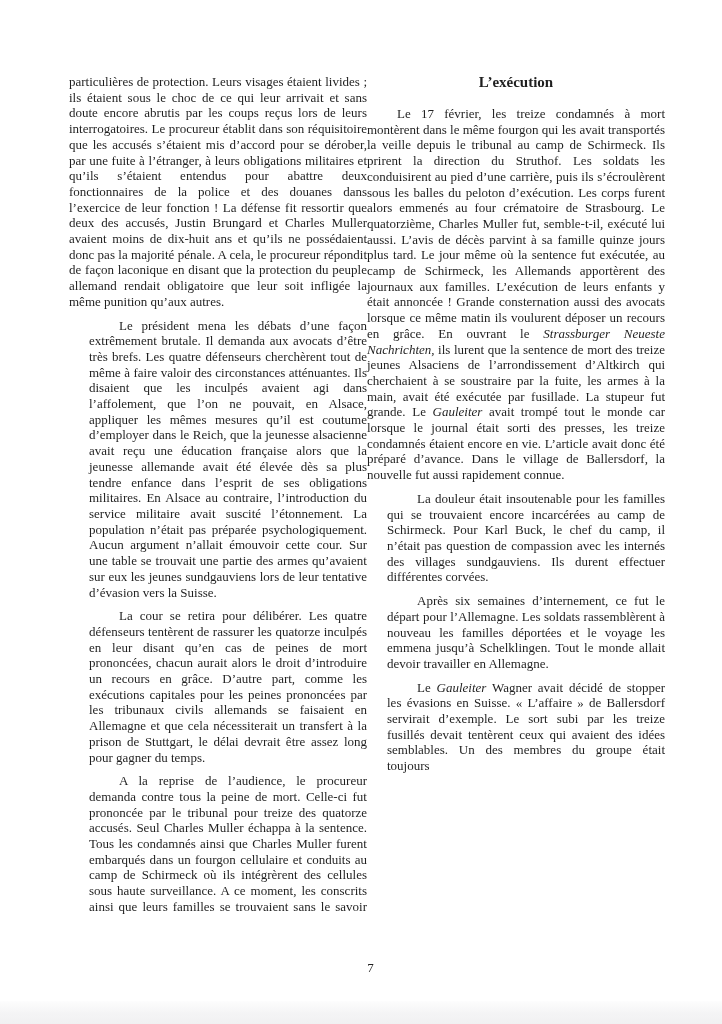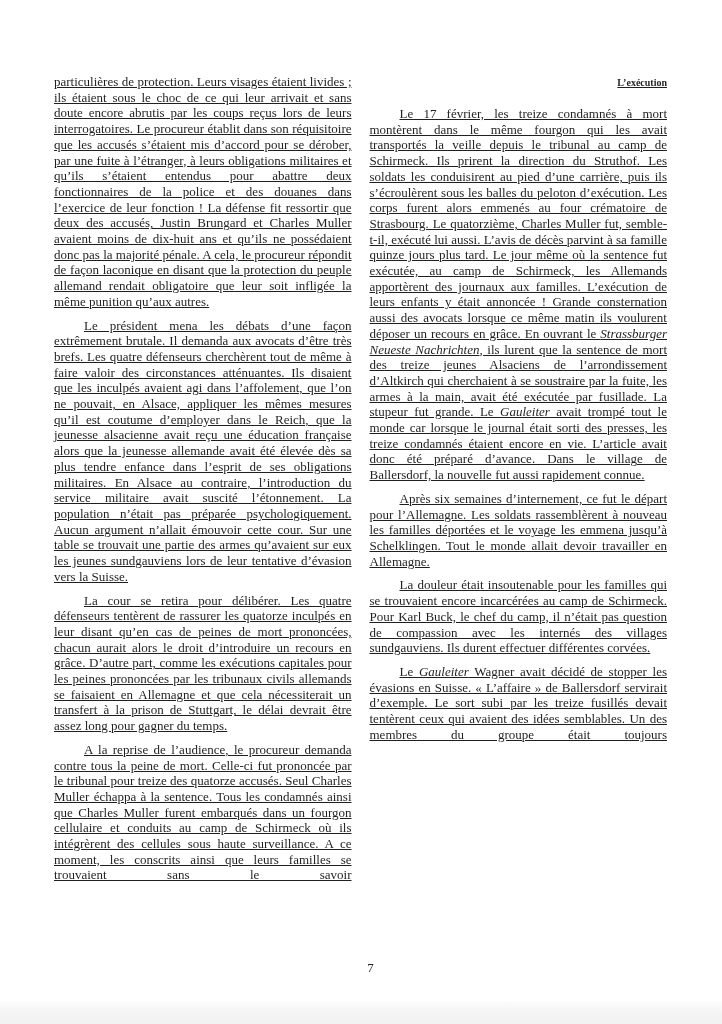--- a/index.html
+++ b/index.html
@@ -6,43 +6,41 @@
   html, body { margin: 0; padding: 0; }
   body {
     width: 722px; height: 1024px;
     position: relative;
     overflow: hidden;
     font-family: "Liberation Serif", "DejaVu Serif", serif;
   }
   .page { position: absolute; inset: 0; }
   .content {
     position: absolute;
-    left: 54px; top: 74px;
+    left: 69px; top: 74px;
     width: 613px;
     display: flex;
-    gap: 18px;
-    text-decoration: underline;
   }
   .column {
     width: 298px;
     font-size: 13px;
     line-height: 15.7px;
     text-align: justify;
     hyphens: none;
   }
   .column p { margin: 0; }
-  .column p + p { margin-top: 8px; }
+  .column p + p { margin-top: 8px; margin-left: 20px; }
   .column p.indent { text-indent: 30px; }
   .column p.justify-last { text-align-last: justify; }
   .column h2 {
-    font-size: 10px;
+    font-size: 15px;
     line-height: 17px;
     font-weight: bold;
     margin: 19px 0 15px 0;
-    text-align: right;
+    text-align: center;
   }
   .column h2:first-child { margin-top: 0; }
   .column em { font-style: italic; }
   .page-number {
     position: absolute;
     left: 64px; top: 960px;
     width: 613px;
     text-align: center;
     font-size: 13px;
   }
@@ -60,20 +58,20 @@
   <div class="content">
     <div class="column">
         <p><span>particulières de protection. Leurs visages étaient livides ; ils étaient sous le choc de ce qui leur arrivait et sans doute encore abrutis par les coups reçus lors de leurs interrogatoires. Le procureur établit dans son réquisitoire que les accusés s’étaient mis d’accord pour se dérober, par une fuite à l’étranger, à leurs obligations militaires et qu’ils s’étaient entendus pour abattre deux fonctionnaires de la police et des douanes dans l’exercice de leur fonction ! La défense fit ressortir que deux des accusés, Justin Brungard et Charles Muller avaient moins de dix-huit ans et qu’ils ne possédaient donc pas la majorité pénale. A cela, le procureur répondit de façon laconique en disant que la protection du peuple allemand rendait obligatoire que leur soit infligée la même punition qu’aux autres.</span></p>
         <p class="indent"><span>Le président mena les débats d’une façon extrêmement brutale. Il demanda aux avocats d’être très brefs. Les quatre défenseurs cherchèrent tout de même à faire valoir des circonstances atténuantes. Ils disaient que les inculpés avaient agi dans l’affolement, que l’on ne pouvait, en Alsace, appliquer les mêmes mesures qu’il est coutume d’employer dans le Reich, que la jeunesse alsacienne avait reçu une éducation française alors que la jeunesse allemande avait été élevée dès sa plus tendre enfance dans l’esprit de ses obligations militaires. En Alsace au contraire, l’introduction du service militaire avait suscité l’étonnement. La population n’était pas préparée psychologiquement. Aucun argument n’allait émouvoir cette cour. Sur une table se trouvait une partie des armes qu’avaient sur eux les jeunes sundgauviens lors de leur tentative d’évasion vers la Suisse.</span></p>
         <p class="indent"><span>La cour se retira pour délibérer. Les quatre défenseurs tentèrent de rassurer les quatorze inculpés en leur disant qu’en cas de peines de mort prononcées, chacun aurait alors le droit d’introduire un recours en grâce. D’autre part, comme les exécutions capitales pour les peines prononcées par les tribunaux civils allemands se faisaient en Allemagne et que cela nécessiterait un transfert à la prison de Stuttgart, le délai devrait être assez long pour gagner du temps.</span></p>
         <p class="indent justify-last"><span>A la reprise de l’audience, le procureur demanda contre tous la peine de mort. Celle-ci fut prononcée par le tribunal pour treize des quatorze accusés. Seul Charles Muller échappa à la sentence. Tous les condamnés ainsi que Charles Muller furent embarqués dans un fourgon cellulaire et conduits au camp de Schirmeck où ils intégrèrent des cellules sous haute surveillance. A ce moment, les conscrits ainsi que leurs familles se trouvaient sans le savoir</span></p>
       </div>
     <div class="column">
         <h2>L’exécution</h2>
         <p class="indent"><span>Le 17 février, les treize condamnés à mort montèrent dans le même fourgon qui les avait transportés la veille depuis le tribunal au camp de Schirmeck. Ils prirent la direction du Struthof. Les soldats les conduisirent au pied d’une carrière, puis ils s’écroulèrent sous les balles du peloton d’exécution. Les corps furent alors emmenés au four crématoire de Strasbourg. Le quatorzième, Charles Muller fut, semble-t-il, exécuté lui aussi. L’avis de décès parvint à sa famille quinze jours plus tard. Le jour même où la sentence fut exécutée, au camp de Schirmeck, les Allemands apportèrent des journaux aux familles. L’exécution de leurs enfants y était annoncée ! Grande consternation aussi des avocats lorsque ce même matin ils voulurent déposer un recours en grâce. En ouvrant le </span><em>Strassburger Neueste Nachrichten</em><span>, ils lurent que la sentence de mort des treize jeunes Alsaciens de l’arrondissement d’Altkirch qui cherchaient à se soustraire par la fuite, les armes à la main, avait été exécutée par fusillade. La stupeur fut grande. Le </span><em>Gauleiter</em><span> avait trompé tout le monde car lorsque le journal était sorti des presses, les treize condamnés étaient encore en vie. L’article avait donc été préparé d’avance. Dans le village de Ballersdorf, la nouvelle fut aussi rapidement connue.</span></p>
+        <p class="indent"><span>La douleur était insoutenable pour les familles qui se trouvaient encore incarcérées au camp de Schirmeck. Pour Karl Buck, le chef du camp, il n’était pas question de compassion avec les internés des villages sundgauviens. Ils durent effectuer différentes corvées.</span></p>
         <p class="indent"><span>Après six semaines d’internement, ce fut le départ pour l’Allemagne. Les soldats rassemblèrent à nouveau les familles déportées et le voyage les emmena jusqu’à Schelklingen. Tout le monde allait devoir travailler en Allemagne.</span></p>
-        <p class="indent"><span>La douleur était insoutenable pour les familles qui se trouvaient encore incarcérées au camp de Schirmeck. Pour Karl Buck, le chef du camp, il n’était pas question de compassion avec les internés des villages sundgauviens. Ils durent effectuer différentes corvées.</span></p>
         <p class="indent justify-last"><span>Le </span><em>Gauleiter</em><span> Wagner avait décidé de stopper les évasions en Suisse. « L’affaire » de Ballersdorf servirait d’exemple. Le sort subi par les treize fusillés devait tentèrent ceux qui avaient des idées semblables. Un des membres du groupe était toujours</span></p>
       </div>
   </div>
   <div class="page-number">7</div>
   <div class="scan-edge"></div>
 </div>
 
 </body></html>

